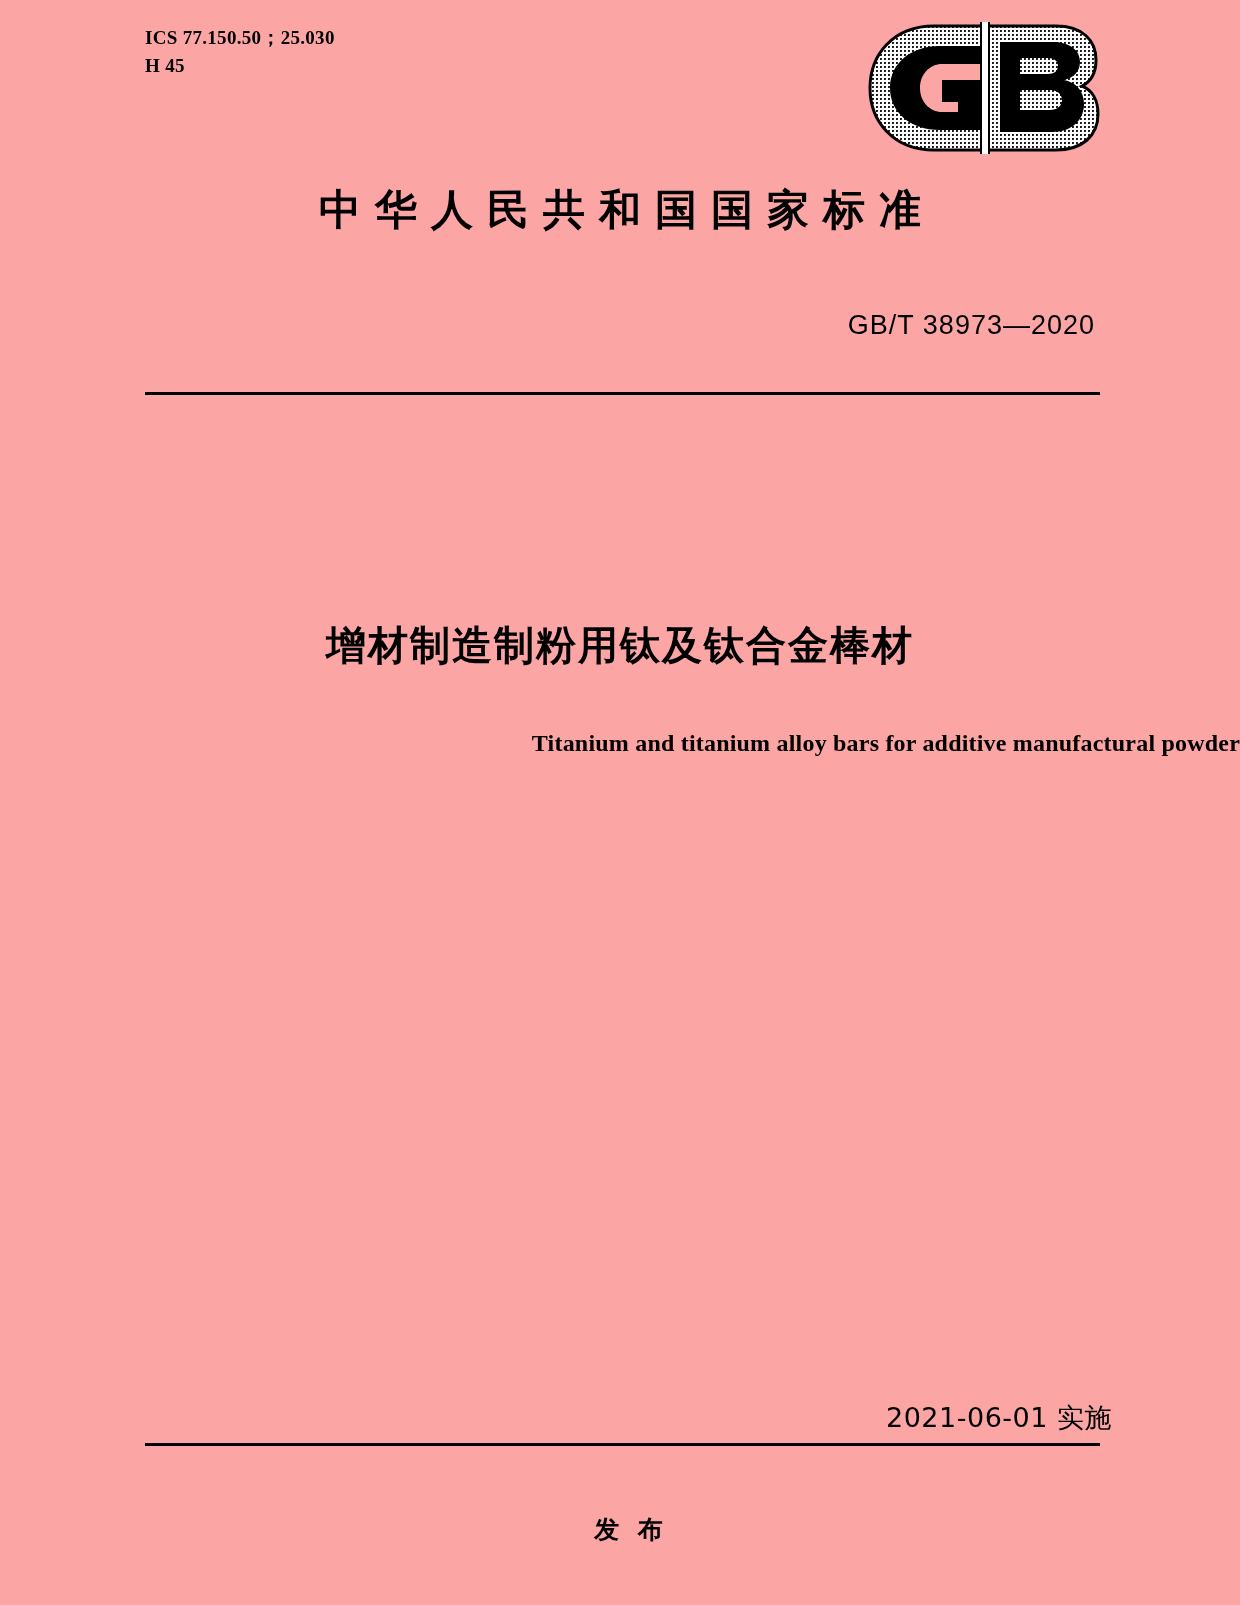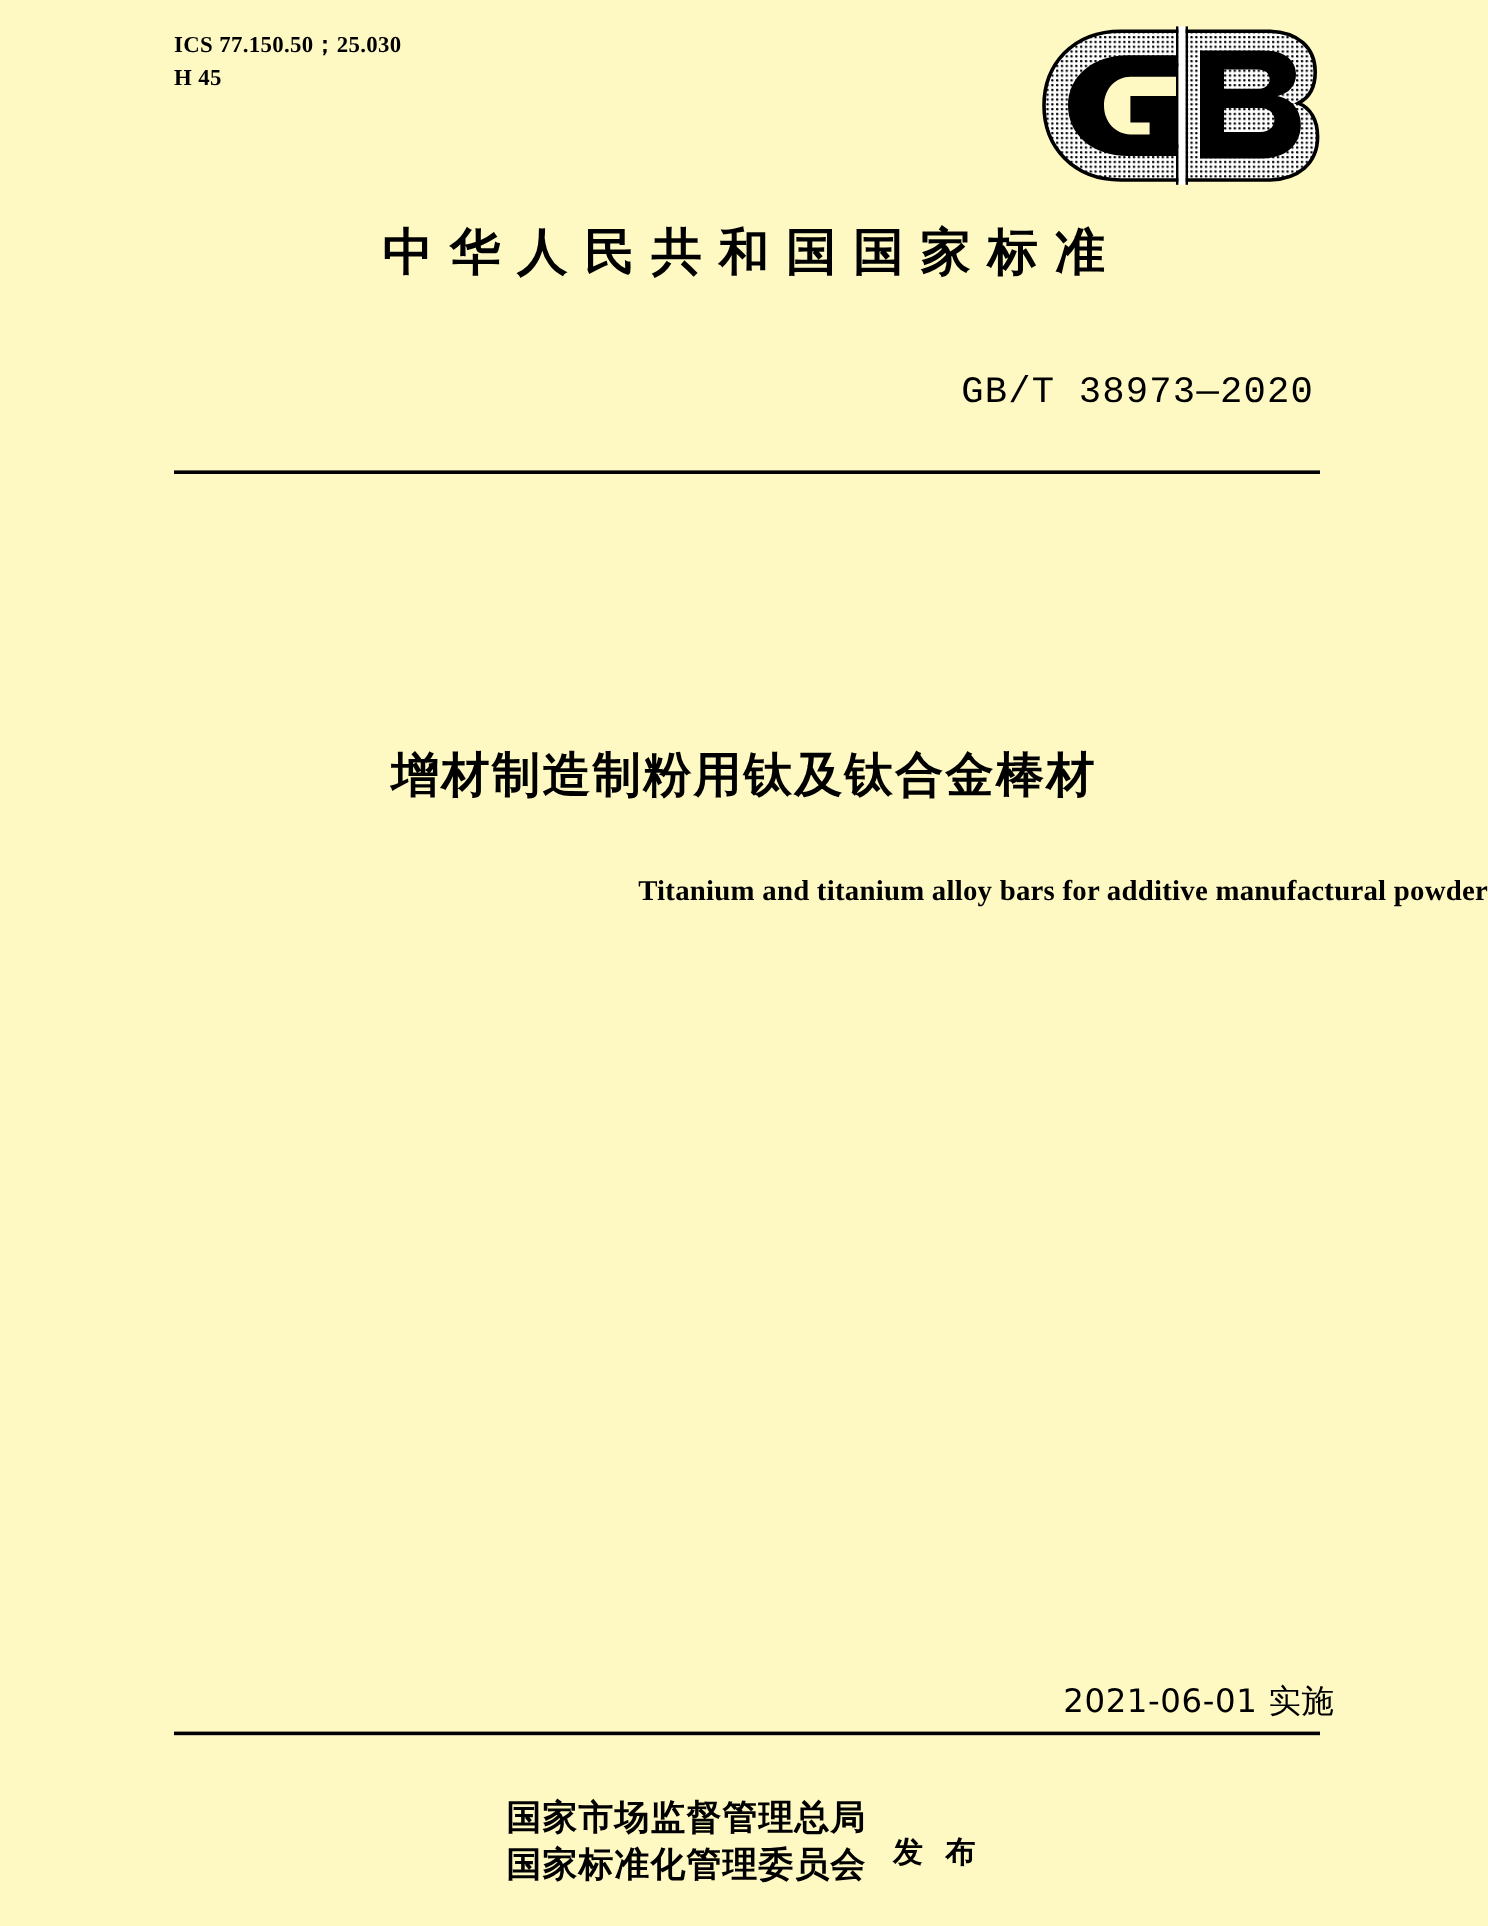--- a/index.html
+++ b/index.html
@@ -4,21 +4,21 @@
 <style>
   html, body {
     margin: 0;
     padding: 0;
     background: #ffffff;
   }
   .page {
     position: relative;
     width: 1240px;
     height: 1605px;
-    background: #fef9c3;
+    background: #fca5a5;
     font-family: "Liberation Serif", serif;
     color: #000000;
     overflow: hidden;
   }
 
   
   .ics-block {
     position: absolute;
     left: 145px;
     top: 24px;
@@ -52,22 +52,22 @@
     letter-spacing: 14px;
     text-indent: 14px;
     white-space: nowrap;
   }
 
   
   .std-number {
     position: absolute;
     right: 145px;
     top: 310px;
-    font-family: Liberation Mono, monospace;
-    font-size: 31px;
+    font-family: Liberation Sans, sans-serif;
+    font-size: 27px;
     letter-spacing: 1px;
     white-space: nowrap;
   }
 
   
   .rule-top {
     position: absolute;
     left: 145px;
     right: 140px;
     top: 392px;
@@ -200,20 +200,16 @@
   <div class="rule-top"></div>
 
   <div class="doc-title-cn">增材制造制粉用钛及钛合金棒材</div>
   <div class="doc-title-en">Titanium and titanium alloy bars for additive manufactural powder</div>
 
   <div class="date-effective">2021-06-01 实施</div>
 
   <div class="rule-bottom"></div>
 
   <div class="footer">
-    <div class="publisher">
-      <div>国家市场监督管理总局</div>
-      <div>国家标准化管理委员会</div>
-    </div>
     <div class="publish-word">发 布</div>
   </div>
 
 </div>
 
 </body></html>

